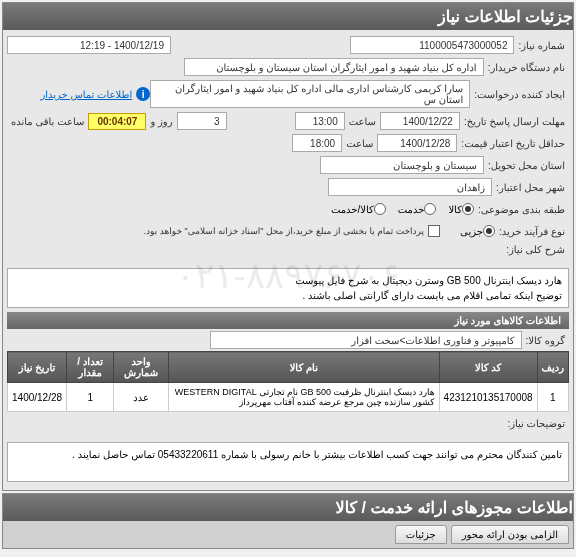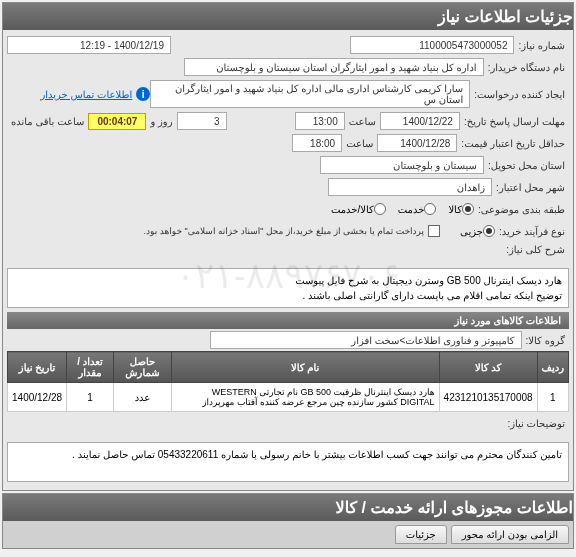--- a/index.html
+++ b/index.html
@@ -278,21 +278,21 @@
       <span class="label">گروه کالا:</span>
       <span class="field" style="width:312px">کامپیوتر و فناوری اطلاعات&gt;سخت افزار</span>
     </div>
 
     <table class="data-table">
       <thead>
         <tr>
           <th>ردیف</th>
           <th>کد کالا</th>
           <th>نام کالا</th>
-          <th>حاصل شمارش</th>
+          <th>واحد شمارش</th>
           <th>تعداد / مقدار</th>
           <th>تاریخ نیاز</th>
         </tr>
       </thead>
       <tbody>
         <tr>
           <td>1</td>
           <td>4231210135170008</td>
           <td style="text-align:right;font-size:9px">هارد دیسک اینترنال ظرفیت GB 500 نام تجارتی WESTERN DIGITAL کشور سازنده چین مرجع عرضه کننده آفتاب مهرپرداز</td>
           <td>عدد</td>

